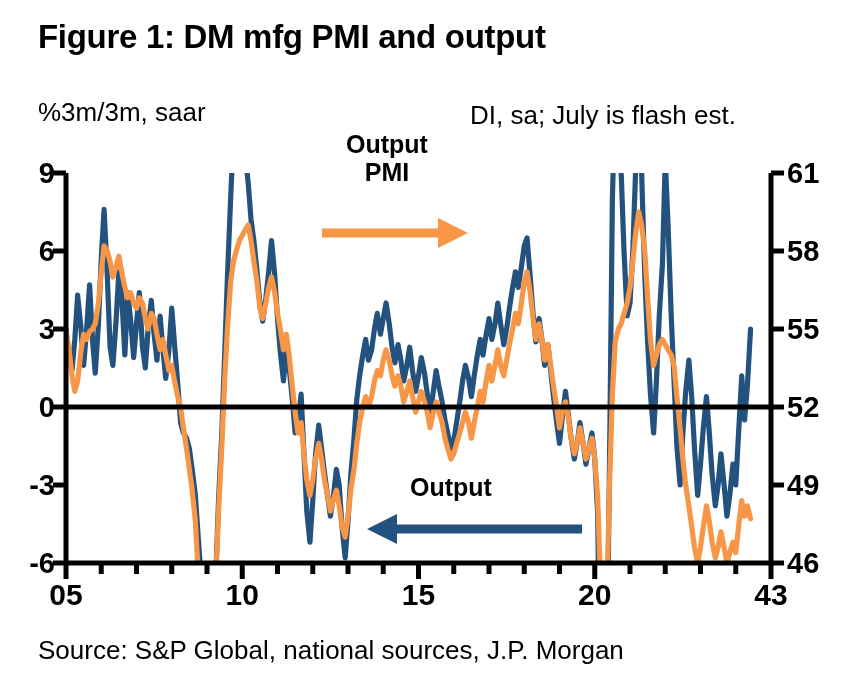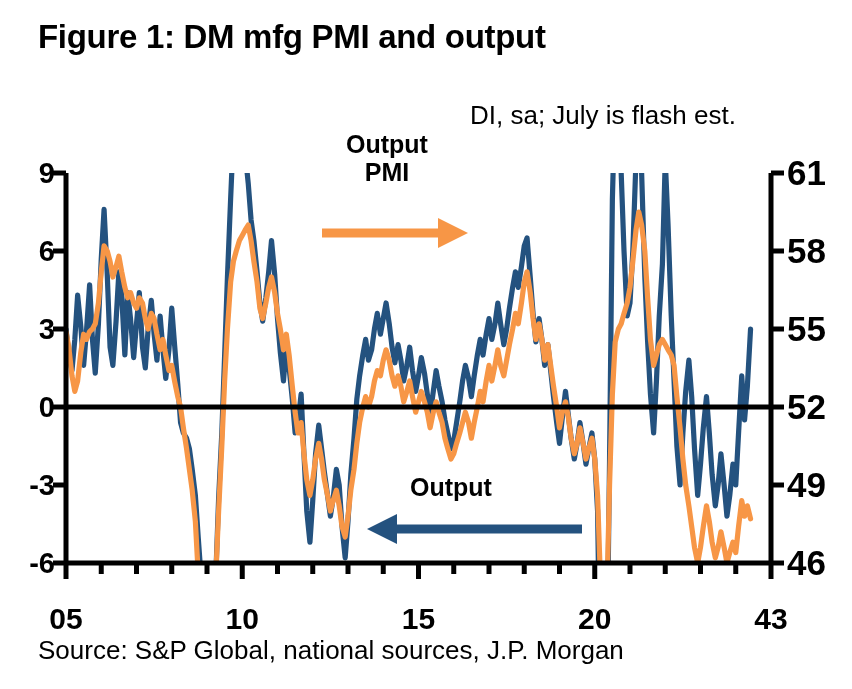--- a/index.html
+++ b/index.html
@@ -78,61 +78,61 @@
   .axis-left-labels {
     position: absolute;
     left: 0px;
     top: 0px;
     width: 55px;
     height: 689px;
   }
   .ytick-right {
     position: absolute;
     left: 0;
-    font-size: 35px;
+    font-size: 29px;
     font-weight: bold;
     text-align: left;
     white-space: nowrap;
     transform: translateY(-50%);
   }
   .axis-right-labels {
     position: absolute;
     left: 787px;
     top: 0px;
     width: 65px;
     height: 689px;
   }
   .xtick-label {
     position: absolute;
     font-size: 30px;
     font-weight: bold;
     transform: translateX(-50%);
     top: 578px;
     white-space: nowrap;
-    margin-top: 24px;
   }
   .source {
     position: absolute;
     left: 38px;
     top: 635px;
     font-size: 26px;
     white-space: nowrap;
   }
   svg.plot {
     position: absolute;
     left: 0;
     top: 0;
   }
 </style>
 </head>
 <body>
 
 <div id="figure">
 
   <div class="title">Figure 1: DM mfg PMI and output</div>
+  <div class="subtitle-left">%3m/3m, saar</div>
   <div class="subtitle-right">DI, sa; July is flash est.</div>
 
   <div class="ann-output-pmi">
     <div>Output</div>
     <div>PMI</div>
   </div>
 
   <div class="ann-output">Output</div>
 
   <div class="axis-left-labels">

